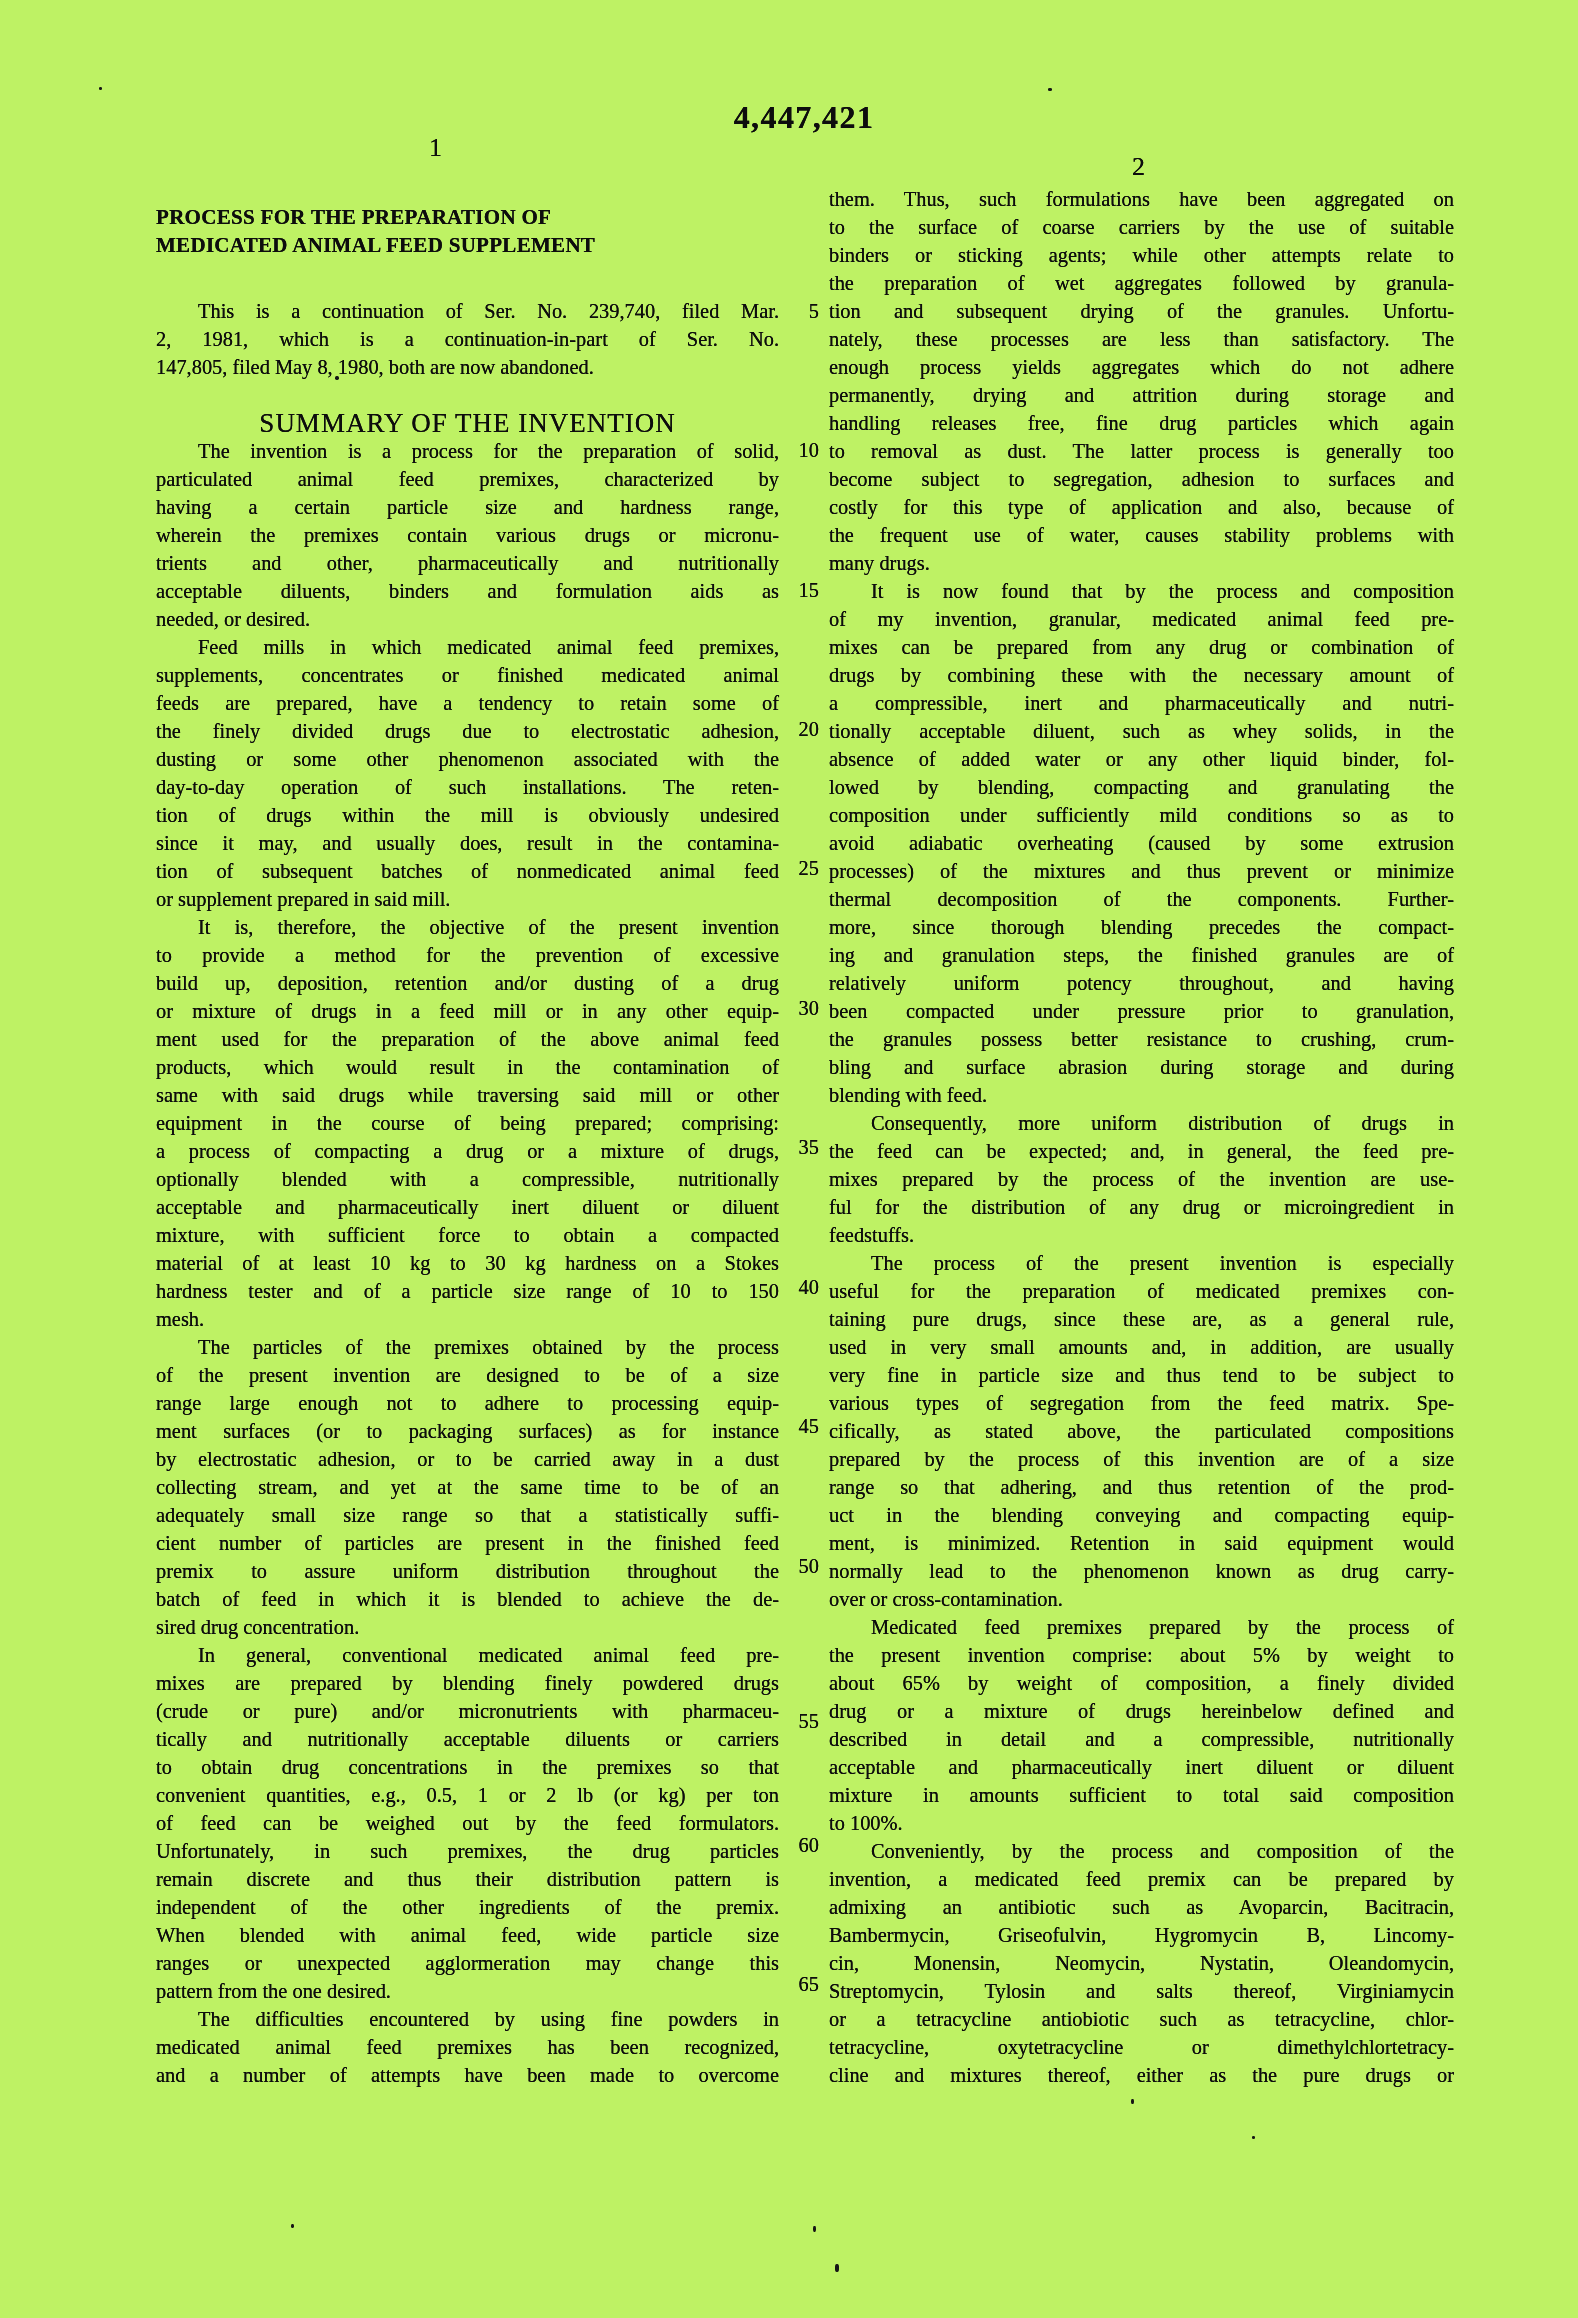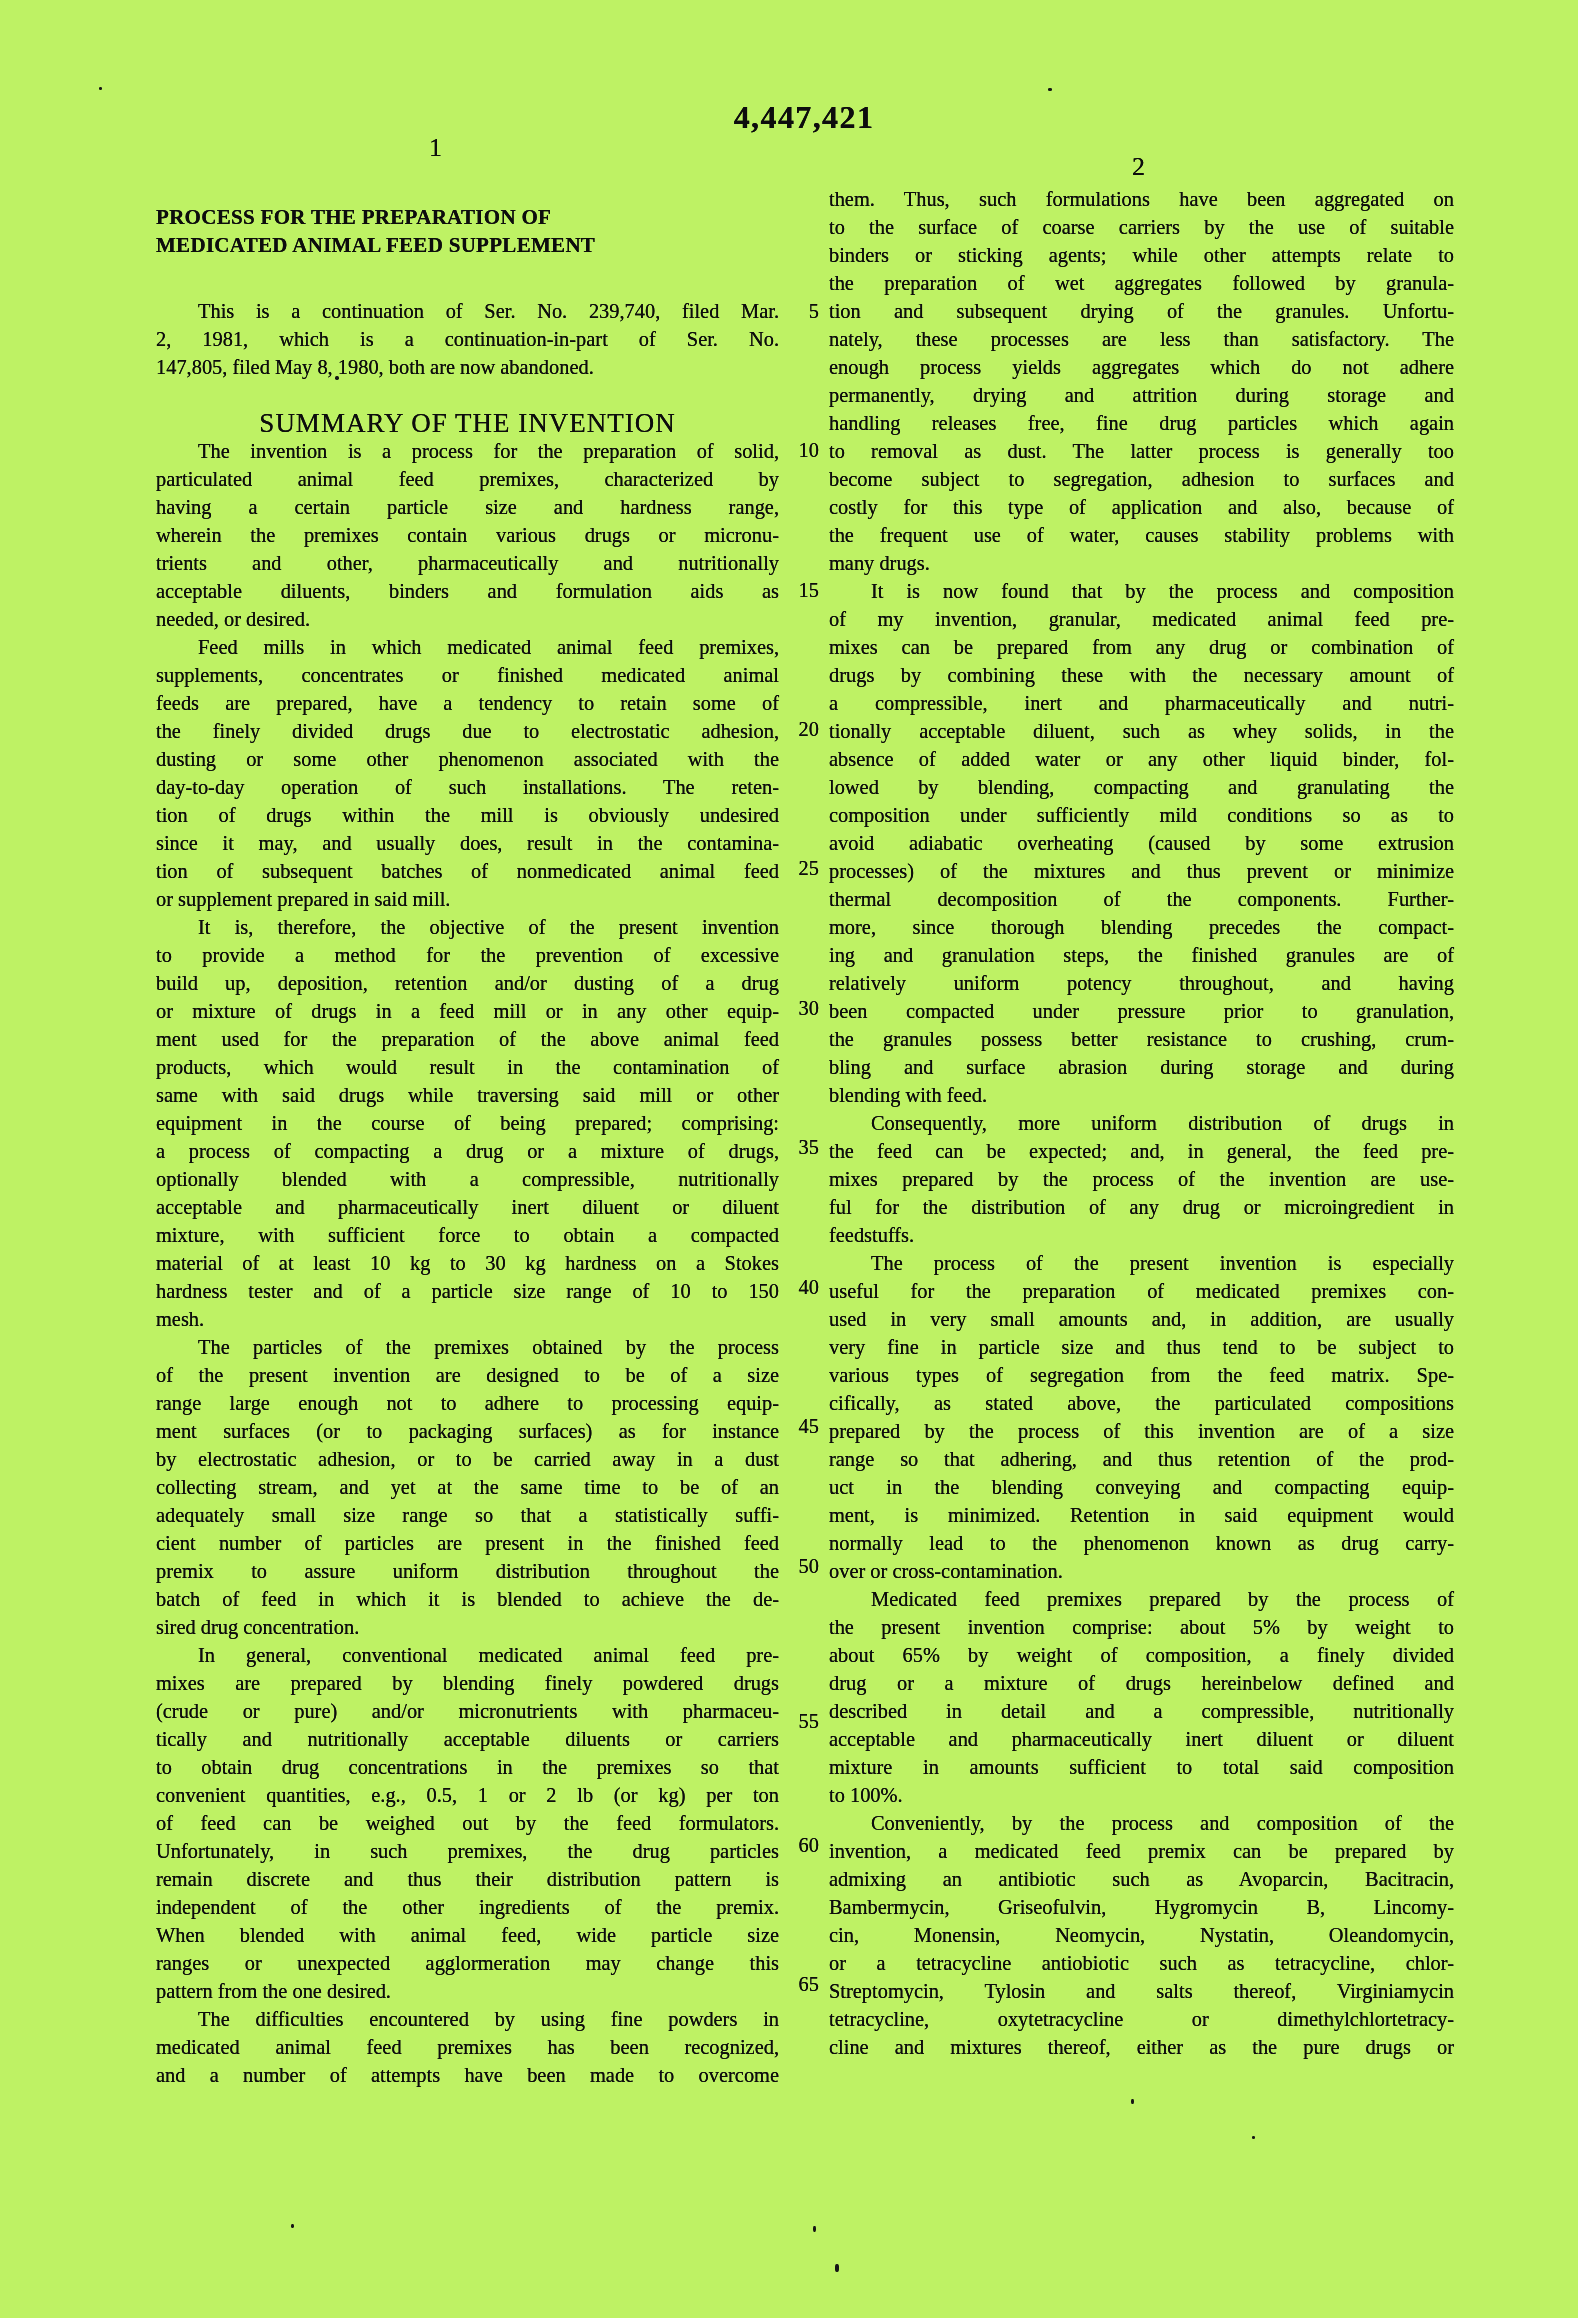--- a/index.html
+++ b/index.html
@@ -198,20 +198,21 @@
       <div class="line body-line just">the granules possess better resistance to crushing, crum-</div>
       <div class="line body-line just">bling and surface abrasion during storage and during</div>
       <div class="line body-line">blending with feed.</div>
       <div class="line body-line just indent">Consequently, more uniform distribution of drugs in</div>
       <div class="line body-line just">the feed can be expected; and, in general, the feed pre-</div>
       <div class="line body-line just">mixes prepared by the process of the invention are use-</div>
       <div class="line body-line just">ful for the distribution of any drug or microingredient in</div>
       <div class="line body-line">feedstuffs.</div>
       <div class="line body-line just indent">The process of the present invention is especially</div>
       <div class="line body-line just">useful for the preparation of medicated premixes con-</div>
+      <div class="line body-line just">taining pure drugs, since these are, as a general rule,</div>
       <div class="line body-line just">used in very small amounts and, in addition, are usually</div>
       <div class="line body-line just">very fine in particle size and thus tend to be subject to</div>
       <div class="line body-line just">various types of segregation from the feed matrix. Spe-</div>
       <div class="line body-line just">cifically, as stated above, the particulated compositions</div>
       <div class="line body-line just">prepared by the process of this invention are of a size</div>
       <div class="line body-line just">range so that adhering, and thus retention of the prod-</div>
       <div class="line body-line just">uct in the blending conveying and compacting equip-</div>
       <div class="line body-line just">ment, is minimized. Retention in said equipment would</div>
       <div class="line body-line just">normally lead to the phenomenon known as drug carry-</div>
       <div class="line body-line">over or cross-contamination.</div>
@@ -221,22 +222,22 @@
       <div class="line body-line just">drug or a mixture of drugs hereinbelow defined and</div>
       <div class="line body-line just">described in detail and a compressible, nutritionally</div>
       <div class="line body-line just">acceptable and pharmaceutically inert diluent or diluent</div>
       <div class="line body-line just">mixture in amounts sufficient to total said composition</div>
       <div class="line body-line">to 100%.</div>
       <div class="line body-line just indent">Conveniently, by the process and composition of the</div>
       <div class="line body-line just">invention, a medicated feed premix can be prepared by</div>
       <div class="line body-line just">admixing an antibiotic such as Avoparcin, Bacitracin,</div>
       <div class="line body-line just">Bambermycin, Griseofulvin, Hygromycin B, Lincomy-</div>
       <div class="line body-line just">cin, Monensin, Neomycin, Nystatin, Oleandomycin,</div>
+      <div class="line body-line just">Streptomycin, Tylosin and salts thereof, Virginiamycin</div>
       <div class="line body-line just">or a tetracycline antiobiotic such as tetracycline, chlor-</div>
-      <div class="line body-line just">Streptomycin, Tylosin and salts thereof, Virginiamycin</div>
       <div class="line body-line just">tetracycline, oxytetracycline or dimethylchlortetracy-</div>
       <div class="line body-line just">cline and mixtures thereof, either as the pure drugs or</div>
     </div>
 
   <div id="specks">
       <div class="speck" style="left: 99px; top: 87px; width: 3.4px; height: 3.4px;"></div>
       <div class="speck" style="left: 335px; top: 376px; width: 4.1px; height: 4.1px;"></div>
       <div class="speck" style="left: 1048px; top: 88px; width: 4.1px; height: 2.7px;"></div>
       <div class="speck" style="left: 1131px; top: 2099px; width: 2.7px; height: 4.8px;"></div>
       <div class="speck" style="left: 1252px; top: 2136px; width: 3.4px; height: 3.4px;"></div>

